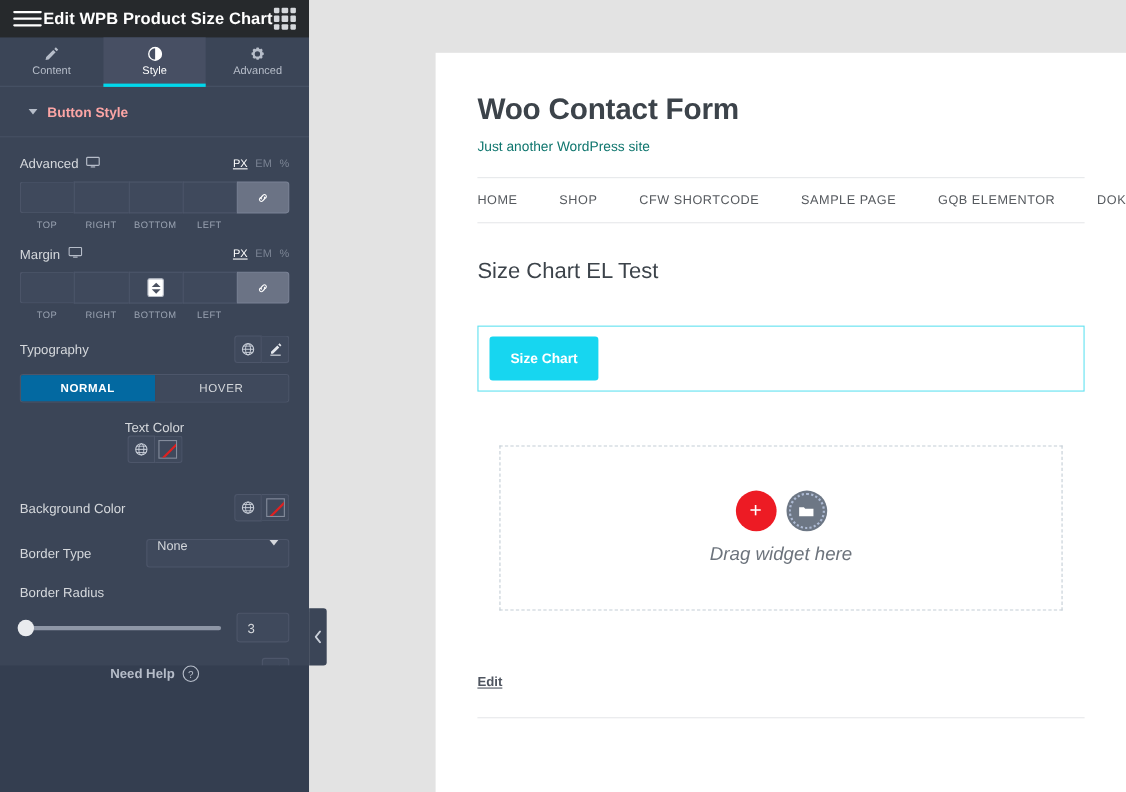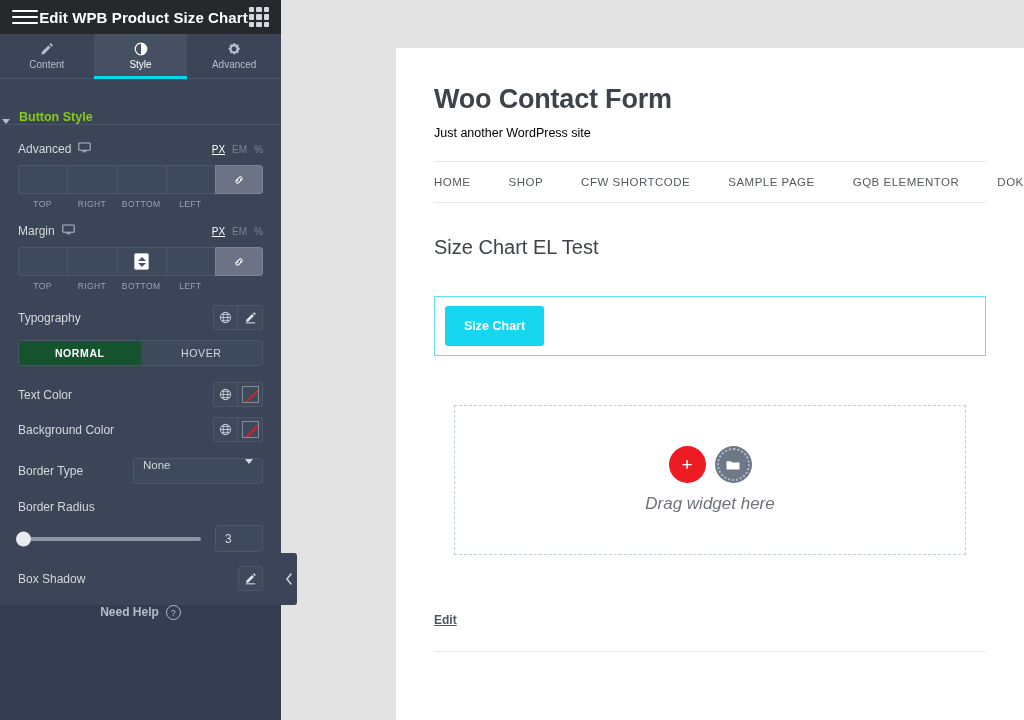--- a/index.html
+++ b/index.html
@@ -58,22 +58,22 @@
   .ptab.active { background: #474f63; color: #ffffff; }
   .ptab.active::after {
     content: ""; position: absolute; left: 0; right: 0; bottom: -1px;
     height: 3px; background: #00d8ec;
   }
   .ptab svg { display: block; }
   .ptab-label { line-height: 1; }
 
   
   .section-head {
-    height: 46px; display: flex; align-items: flex-end; gap: 9px;
-    padding: 0 2px; color: #84cc16; font-size: 12.5px; font-weight: bold;
+    height: 46px; display: flex; align-items: center; gap: 9px;
+    padding: 0 26px; color: #fca5a5; font-size: 12.5px; font-weight: bold;
     border-bottom: 1px solid #4a5468; flex: 0 0 auto;
     background: #3b4557;
     cursor: pointer;
   }
   .caret-d {
     width: 0; height: 0; border-left: 4px solid transparent;
     border-right: 4px solid transparent; border-top: 5px solid #b6bdc9;
   }
 
   .panel-body {
@@ -151,21 +151,21 @@
   
   .seg {
     display: flex; height: 26px; border-radius: 3px; overflow: hidden;
     border: 1px solid #4d566a; margin-bottom: 16px; margin-top: 2px;
   }
   .seg div {
     flex: 1; display: flex; align-items: center; justify-content: center;
     font-size: 10.5px; letter-spacing: .6px; color: #d5d8dc; cursor: pointer;
     background: #3f495c;
   }
-  .seg div.active { background: #14532d; color: #ffffff; font-weight: bold; }
+  .seg div.active { background: #0369a1; color: #ffffff; font-weight: bold; }
 
   
   .sel {
     width: 130px; height: 26px; background: #3f495c;
     border: 1px solid #4d566a; border-radius: 3px;
     display: flex; align-items: flex-start; justify-content: space-between;
     padding: 0 9px; color: #d5d8dc; font-size: 11.5px; cursor: pointer;
   }
 
   
@@ -214,21 +214,21 @@
   }
   .page {
     position: absolute; left: 115px; top: 48px;
     width: 628px; height: 676px; background: #ffffff;
     overflow: hidden;
   }
   .site-head { padding: 36px 38px 0 38px; }
   .site-title {
     font-size: 27px; font-weight: bold; color: #3c434a; letter-spacing: -.2px;
   }
-  .site-tag { font-size: 12.5px; color: #000000; margin-top: 11px; }
+  .site-tag { font-size: 12.5px; color: #0f766e; margin-top: 11px; }
   .nav {
     margin: 21px 38px 0 38px;
     border-top: 1px solid #e6e8ea; border-bottom: 1px solid #e6e8ea;
     display: flex; align-items: center; gap: 38px; height: 42px;
   }
   .nav a {
     font-size: 11.5px; color: #55595e; letter-spacing: .5px;
     text-decoration: none; white-space: nowrap;
   }
   .content { padding: 33px 38px 0 38px; }
@@ -460,21 +460,21 @@
               </svg>
           </div>
         </div>
       </div>
 
       <div class="seg">
         <div class="active">NORMAL</div>
         <div>HOVER</div>
       </div>
 
-      <div class="ctrl-row" style="margin-bottom:10px;">
+      <div class="ctrl-row" style="margin-bottom:28px;flex-direction:column;">
         <div class="ctrl-label">
             <span>Text Color</span>
           </div>
         <div class="iconbtns">
           <div class="ibtn">
             <svg width="13" height="13" viewBox="0 0 16 16">
                 <circle cx="8" cy="8" r="6.3" fill="none" stroke="#c9cfd9" stroke-width="1.2"></circle>
                 <ellipse cx="8" cy="8" rx="2.8" ry="6.3" fill="none" stroke="#c9cfd9" stroke-width="1.1"></ellipse>
                 <line x1="1.7" y1="8" x2="14.3" y2="8" stroke="#c9cfd9" stroke-width="1.1"></line>
                 <line x1="2.8" y1="4.5" x2="13.2" y2="4.5" stroke="#c9cfd9" stroke-width="1"></line>

